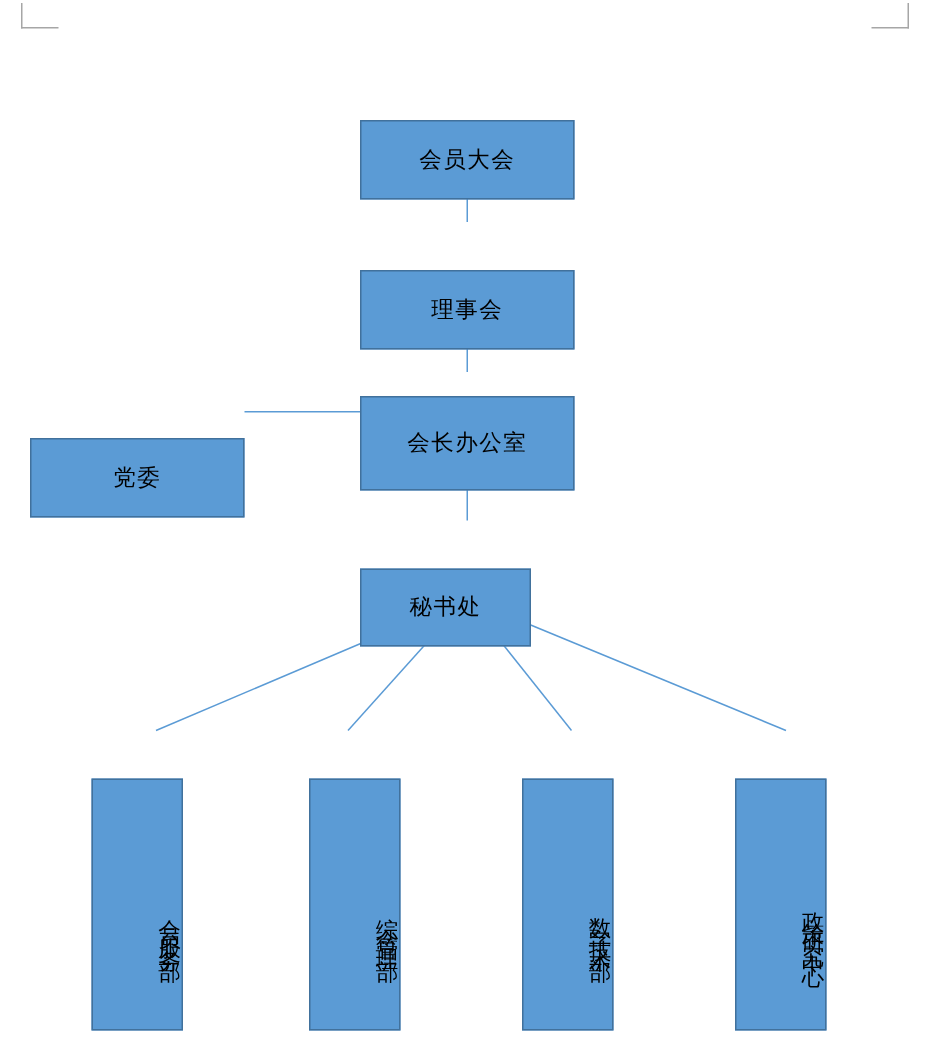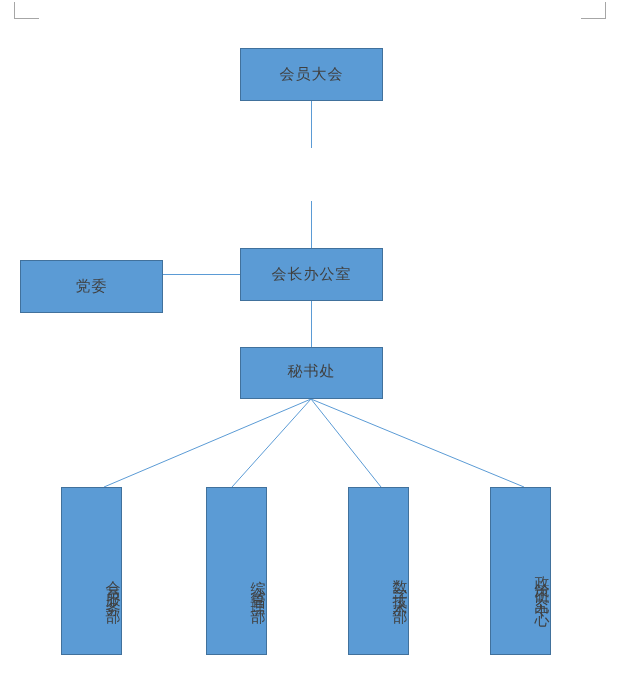--- a/index.html
+++ b/index.html
@@ -35,29 +35,30 @@
     top: 2px;
     border-right: 1px solid #a6a6a6;
     border-bottom: 1px solid #a6a6a6;
   }
   
   .node {
     position: absolute;
     box-sizing: border-box;
     background: #5b9bd5;
     border: 1px solid #41719c;
-    color: #404040;
+    color: #000000;
     display: flex;
     align-items: center;
     justify-content: center;
     text-align: right;
     letter-spacing: 1px;
     font-size: 15px;
     line-height: 1.15;
     z-index: 3;
+    margin-top: 32px;
   }
   .node.vertical {
     writing-mode: vertical-rl;
     text-orientation: upright;
     letter-spacing: 7px;
     font-size: 15px;
     padding-top: 28px;
     align-items: flex-start;
     justify-content: center;
   }
@@ -94,26 +95,27 @@
 
   <svg class="fan" viewBox="0 0 619 700">
     <line x1="311" y1="399" x2="104" y2="487" stroke="#5b9bd5" stroke-width="1"></line>
     <line x1="311" y1="399" x2="232" y2="487" stroke="#5b9bd5" stroke-width="1"></line>
     <line x1="311" y1="399" x2="381" y2="487" stroke="#5b9bd5" stroke-width="1"></line>
     <line x1="311" y1="399" x2="524" y2="487" stroke="#5b9bd5" stroke-width="1"></line>
   </svg>
 
   <div class="node" style="left:240px; top:48px; width:143px; height:53px;">会员大会</div>
 
+  <div class="node" style="left:240px; top:148px; width:143px; height:53px;">理事会</div>
 
-  <div class="node" style="left:240px; top:248px; width:143px; height:53px;">会长办公室</div>
+  <div class="node" style="left:240px; top:232px; width:143px; height:63px;">会长办公室</div>
 
   <div class="node" style="left:20px; top:260px; width:143px; height:53px;">党委</div>
 
-  <div class="node" style="left:240px; top:347px; width:143px; height:52px;font-family:Liberation Mono, monospace;">秘书处</div>
+  <div class="node" style="left:240px; top:347px; width:114px; height:52px;">秘书处</div>
 
   <div class="node vertical" style="left:61px; top:487px; width:61px; height:168px;">会员服务部</div>
 
   <div class="node vertical" style="left:206px; top:487px; width:61px; height:168px;">综合管理部</div>
 
   <div class="node vertical" style="left:348px; top:487px; width:61px; height:168px;">数字技术部</div>
 
   <div class="node vertical" style="left:490px; top:487px; width:61px; height:168px;">政策研究中心</div>
 
 </div>

